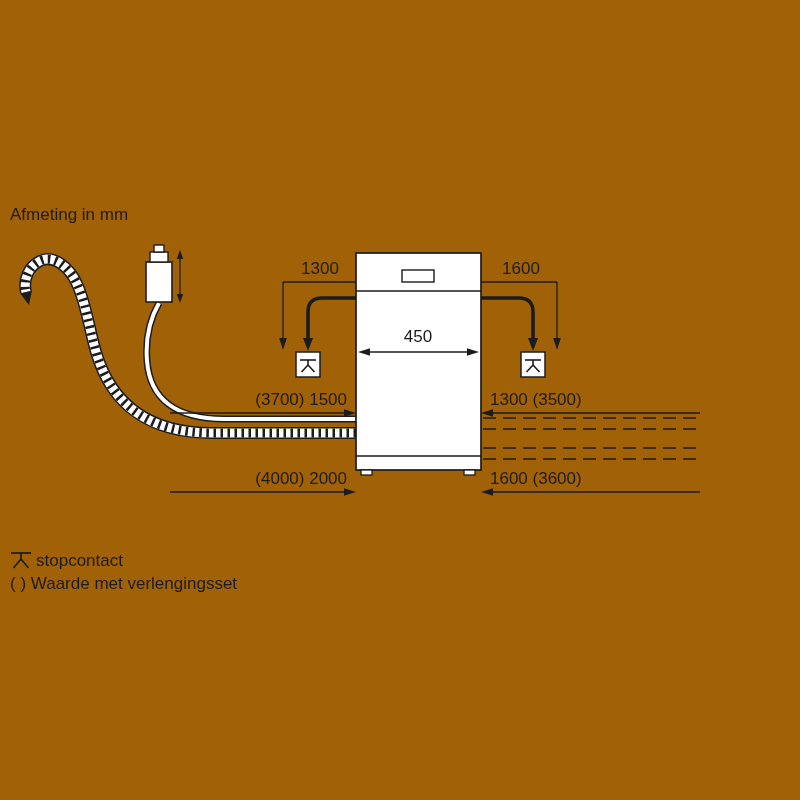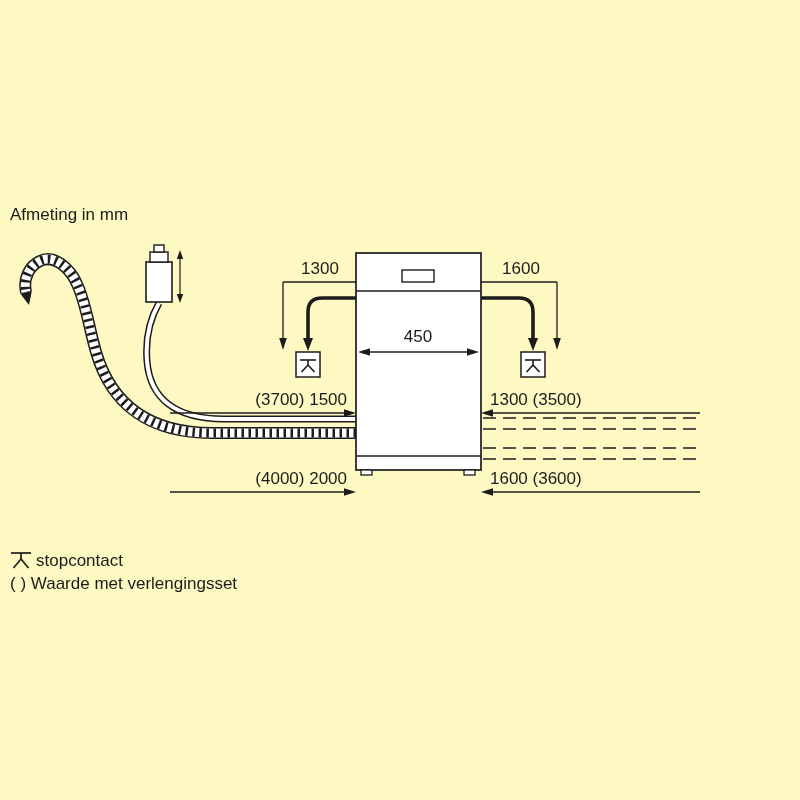--- a/index.html
+++ b/index.html
@@ -3,21 +3,21 @@
 <meta charset="utf-8">
 <style>
   html, body {
     margin: 0;
     padding: 0;
     background: #ffffff;
   }
   .page {
     width: 800px;
     height: 800px;
-    background: #fef9c3;
+    background: #a16207;
     position: relative;
     overflow: hidden;
   }
   svg text {
     font-family: "Liberation Sans", sans-serif;
     fill: #1c1c1c;
   }
   .dim-text { font-size: 17px; }
   .label-text { font-size: 17px; }
 </style>

